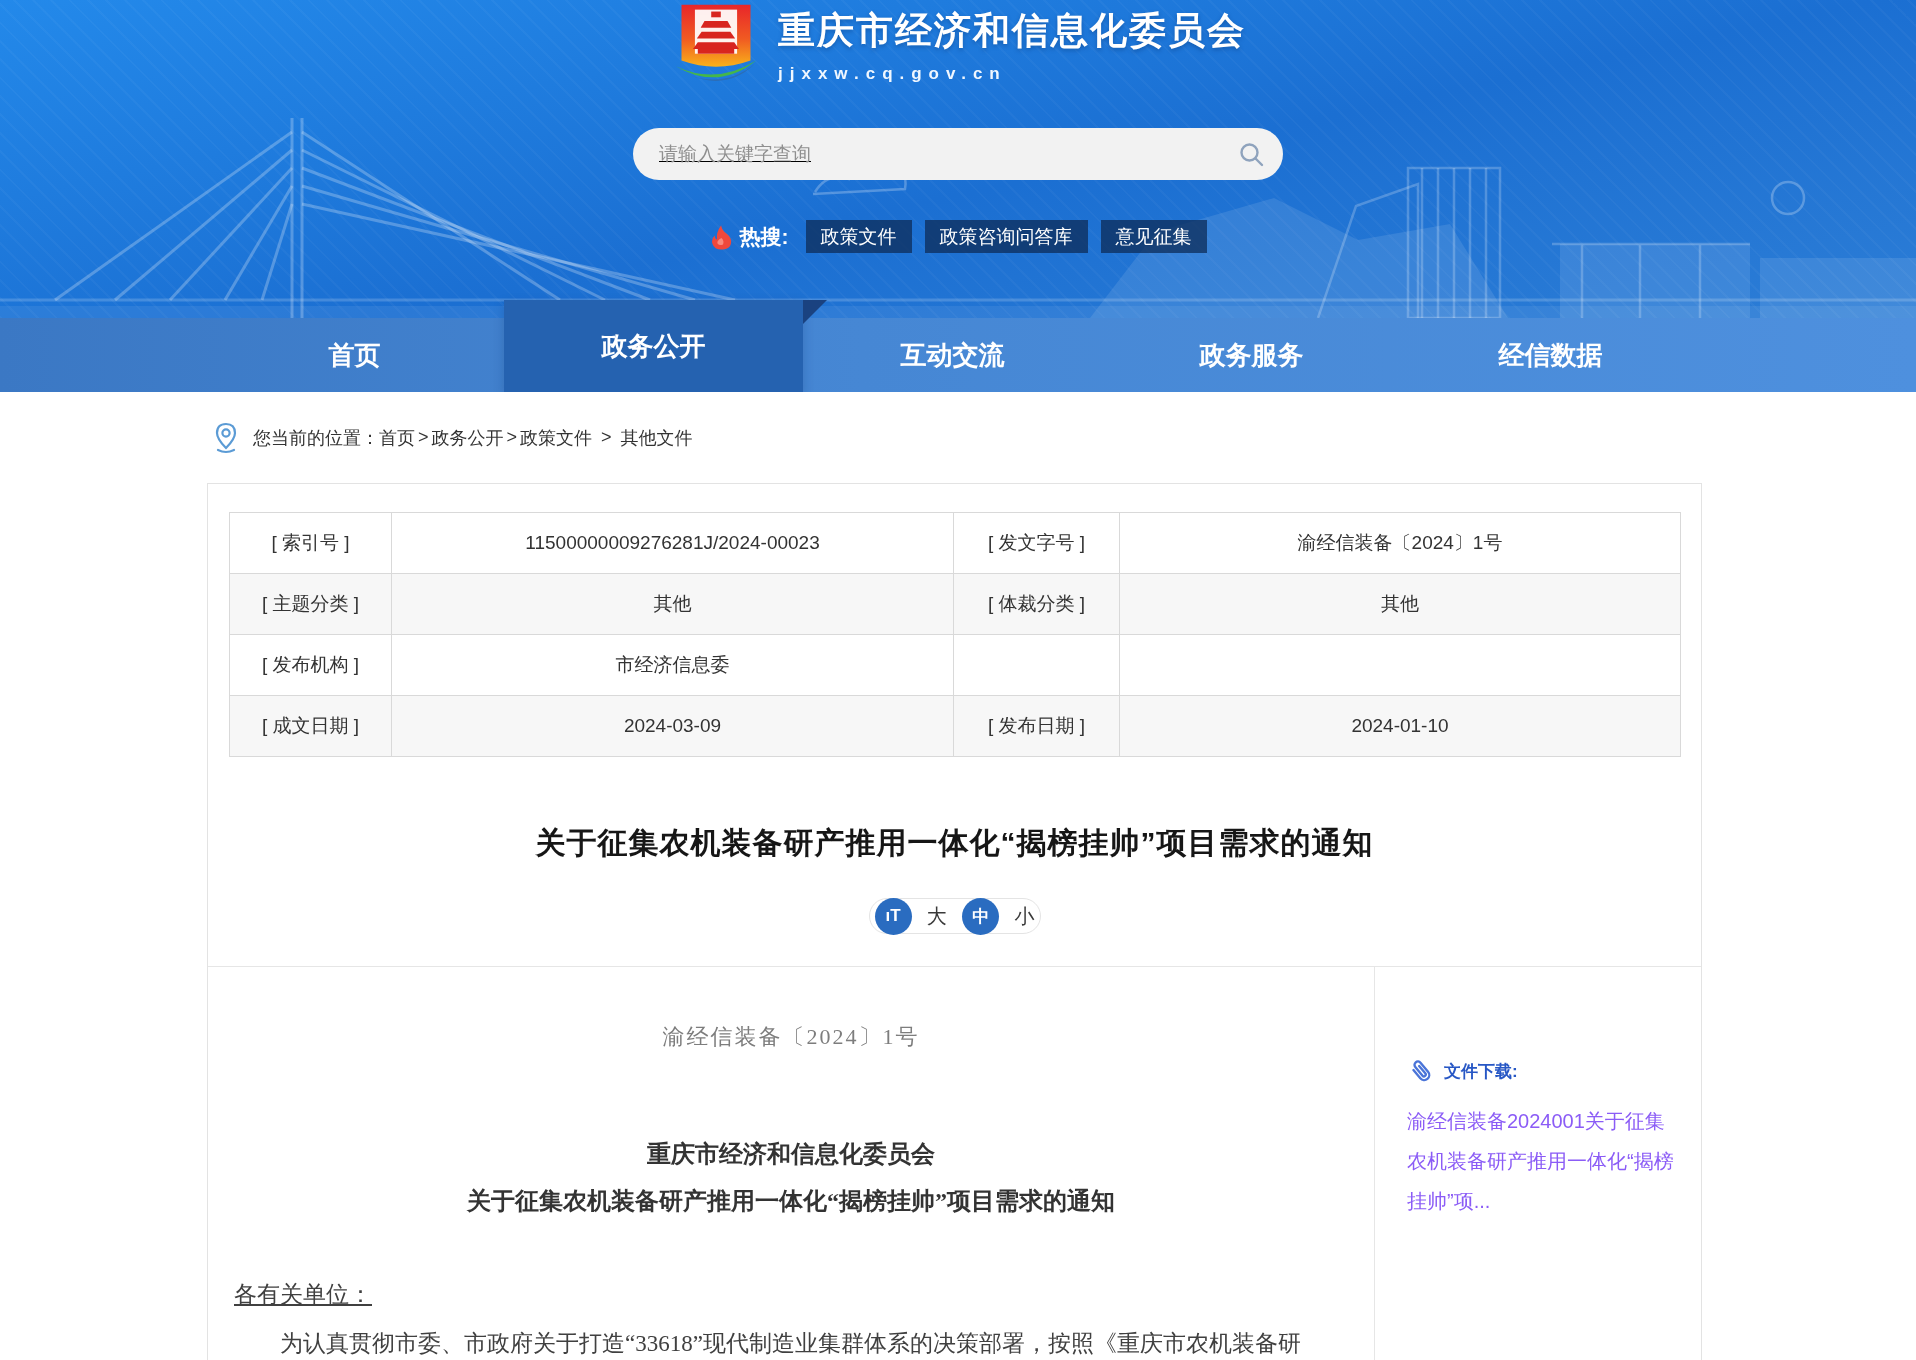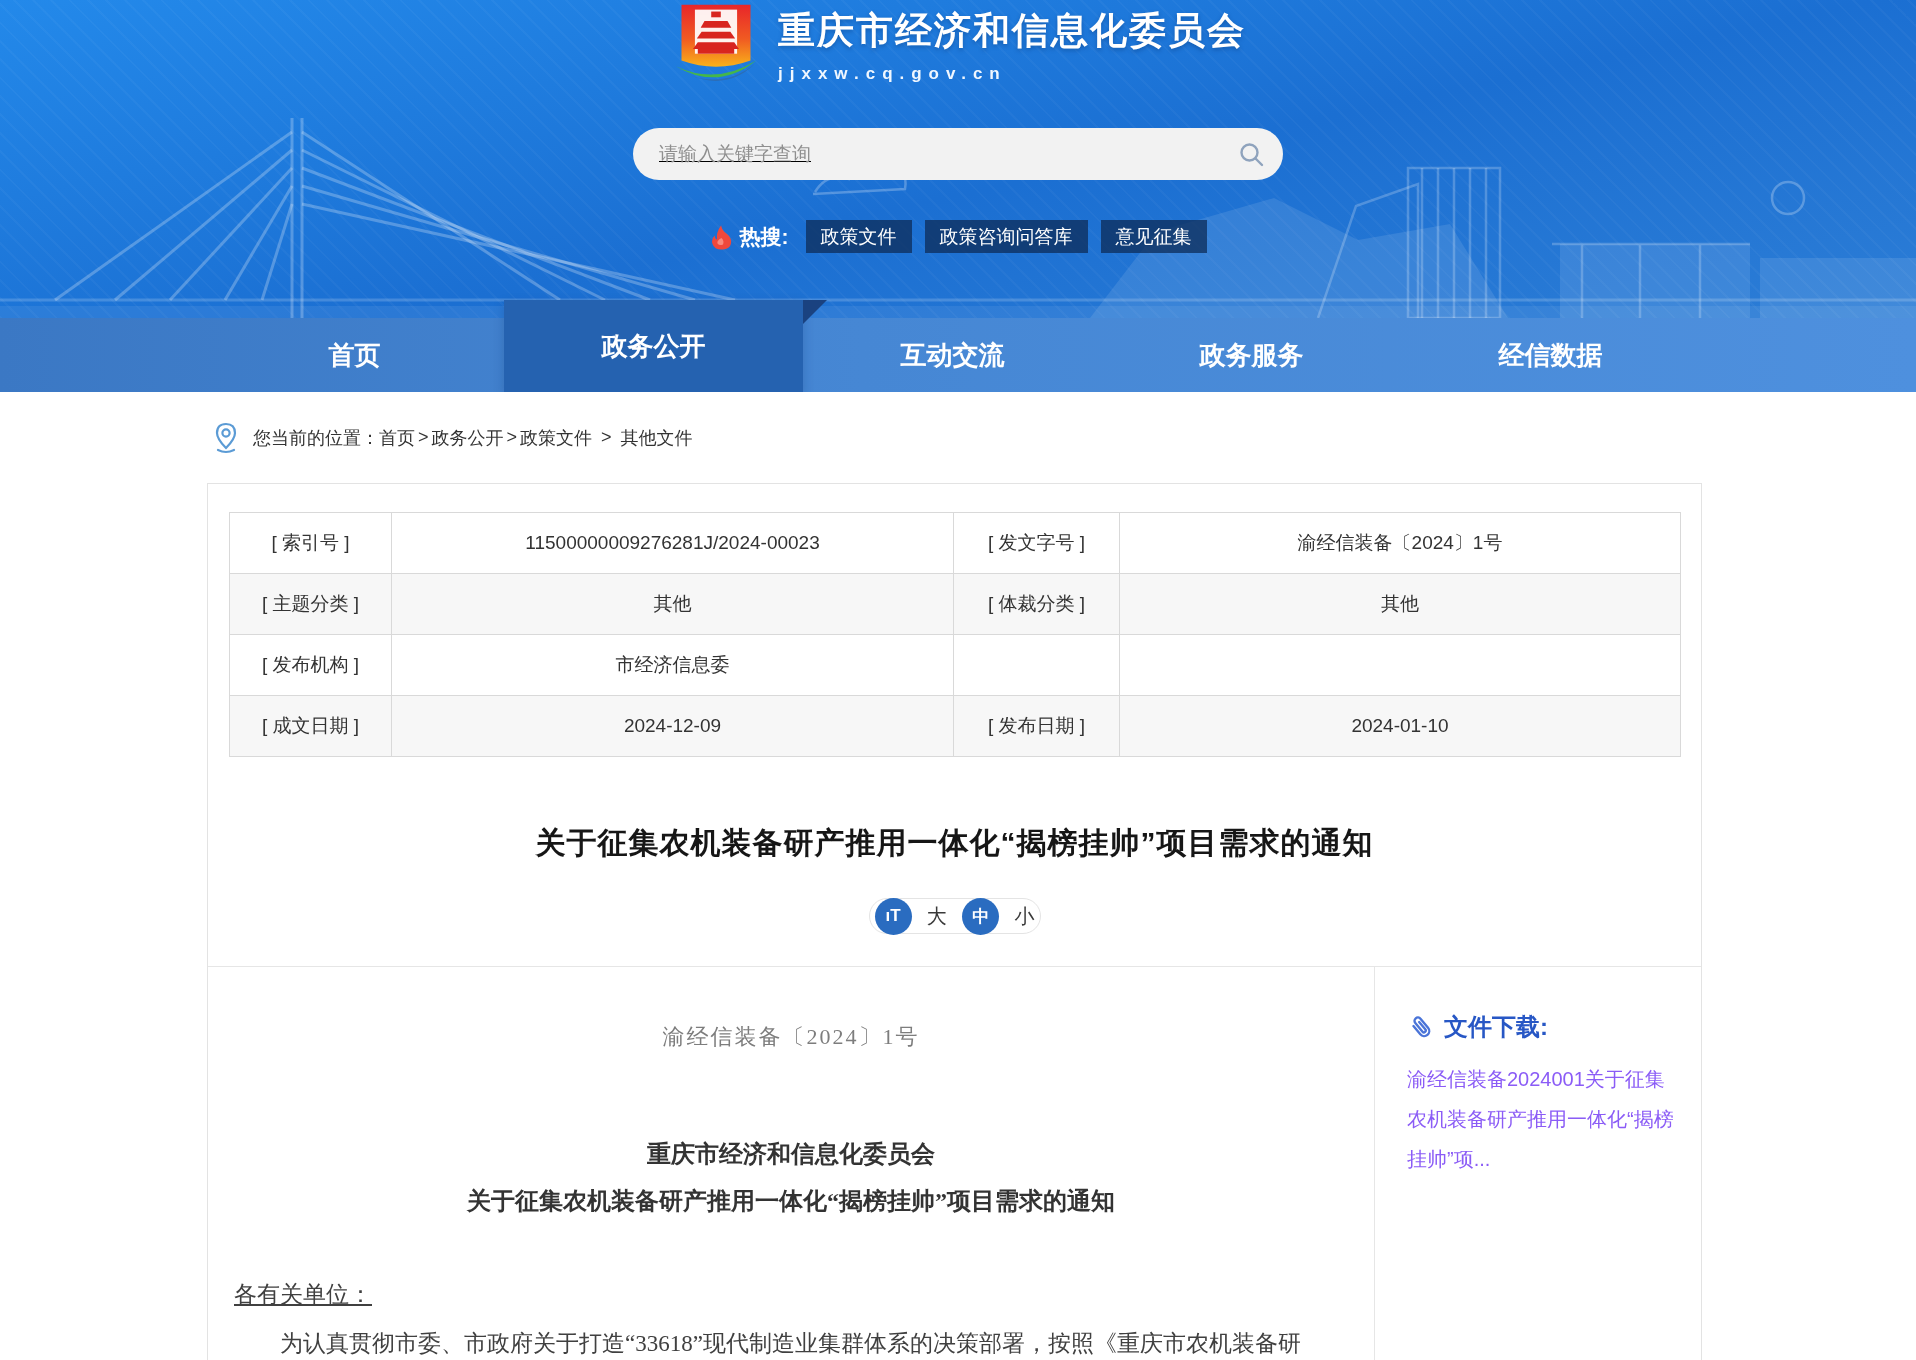--- a/index.html
+++ b/index.html
@@ -61,21 +61,21 @@
   .fp-text{ font-size:20px; color:#3a3a3a; cursor:pointer; }
   
   .body-split{ margin-top:32px; border-top:1px solid #e6e6e6; display:flex; height:430px; }
   .doc-col{ width:1166px; padding:55px 26px 0; font-family:"Liberation Serif","DejaVu Serif",serif; color:#3c3c3c; }
   .doc-number{ text-align:center; font-size:22px; color:#7d7d7d; letter-spacing:2px; }
   .doc-org{ margin-top:86px; text-align:center; font-size:24px; font-weight:bold; color:#333; }
   .doc-subtitle{ margin-top:15px; text-align:center; font-size:24px; font-weight:bold; color:#333; }
   .doc-salutation{ margin-top:62px; font-size:23px; color:#404040;text-decoration:underline; }
   .doc-para{ margin-top:11px; font-size:23px; color:#404040; text-indent:2em; line-height:46px; }
   .side-col{ flex:1; border-left:1px solid #e6e6e6; padding:44px 18px 0 32px; }
-  .side-head{ display:flex; align-items:center; gap:10px; color:#2757c5; font-weight:bold; font-size:24px; }
+  .side-head{ display:flex; align-items:center; gap:10px; color:#2757c5; font-weight:bold; font-size:17px;margin-top:47px; }
   .side-file{ margin-top:16px; font-size:20px; color:#8b5cf6; line-height:40px; cursor:pointer; }
 </style>
 </head>
 <body>
 
 <div class="header">
   <div class="stripes"></div>
   <svg class="skyline" width="1916" height="318" viewBox="0 0 1916 318">
     <g stroke="rgba(255,255,255,0.25)" fill="none" stroke-width="3">
       <path d="M292 118 L292 318"></path>
@@ -211,21 +211,21 @@
         <td>其他</td>
       </tr>
       <tr>
         <td>[ 发布机构 ]</td>
         <td>市经济信息委</td>
         <td></td>
         <td></td>
       </tr>
       <tr>
         <td>[ 成文日期 ]</td>
-        <td>2024-12-09</td>
+        <td>2024-03-09</td>
         <td>[ 发布日期 ]</td>
         <td>2024-01-10</td>
       </tr>
     </tbody>
   </table>
 
   <div class="art-title">关于征集农机装备研产推用一体化“揭榜挂帅”项目需求的通知</div>
 
   <div class="font-pill">
     <span class="fp-circle">ıT</span>

